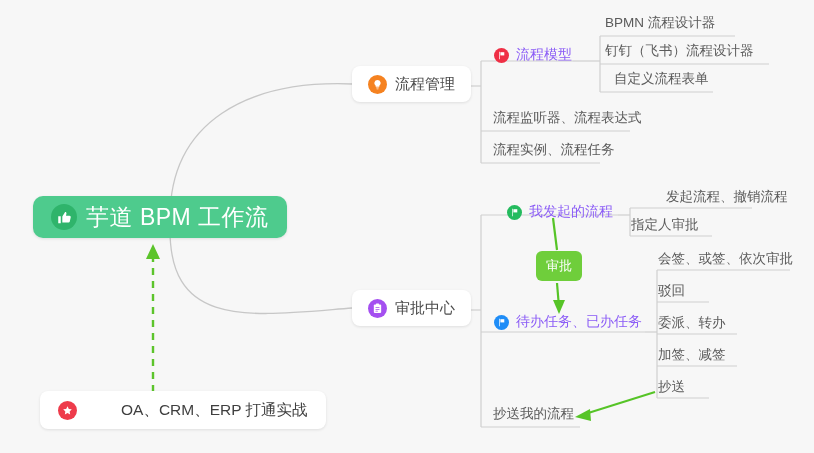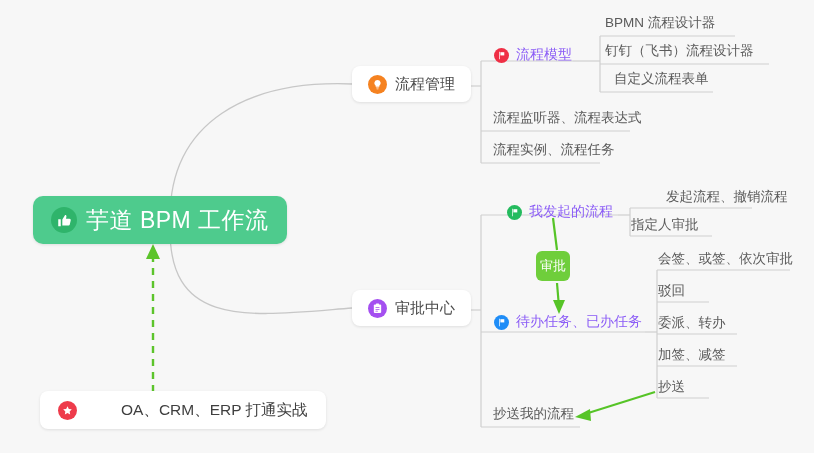--- a/index.html
+++ b/index.html
@@ -34,21 +34,21 @@
     align-items: center;
     box-sizing: border-box;
     white-space: nowrap;
   }
 
   
   .root-node {
     background: #4ecb8d;
     border-radius: 10px;
     padding: 0 18px;
-    height: 48px;
+    height: 42px;
     box-shadow: 0 1px 3px rgba(0,0,0,0.10);
   }
   .root-label {
     color: #ffffff;
     font-size: 23px;
     letter-spacing: 0.5px;
   }
 
   
   .card-node {
@@ -91,21 +91,21 @@
   .topic-label {
     color: #8b5cf6;
     font-size: 14px;
   }
 
   
   .tag-node {
     background: #6fce3b;
     border-radius: 6px;
     height: 30px;
-    padding: 0 4px;
+    padding: 0 10px;
     justify-content: center;
   }
   .tag-label {
     color: #ffffff;
     font-size: 13px;
   }
 
   
   .icon {
     flex: 0 0 auto;

